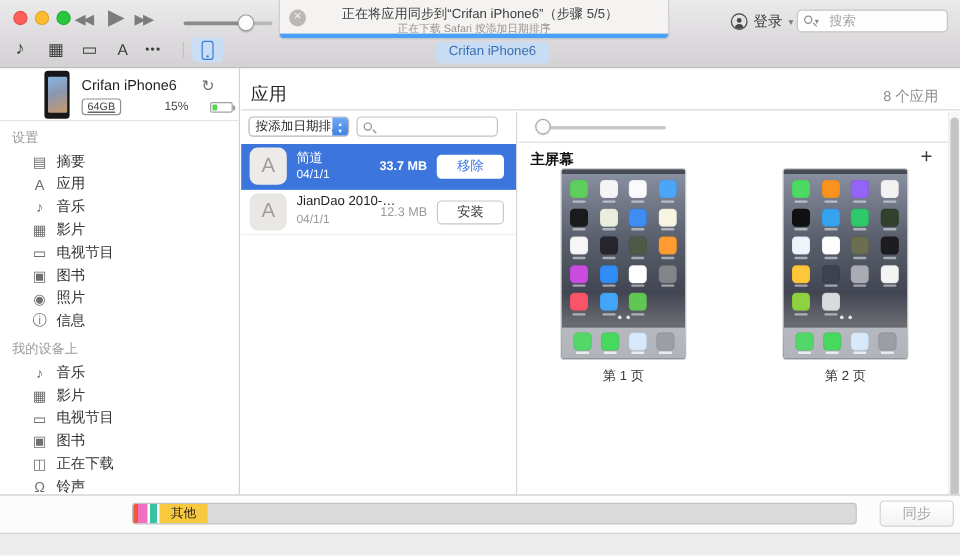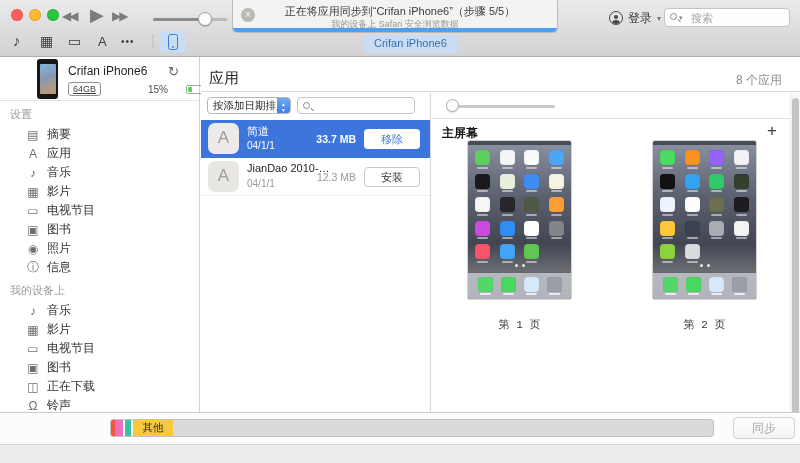--- a/index.html
+++ b/index.html
@@ -50,21 +50,21 @@
 
   
   #leftpane { position:absolute; left:0; top:57px; width:200px; bottom:51px; background:#fff; border-right:1px solid #d2d2d2; }
   #dev-head { position:relative; height:44px; border-bottom:1px solid #e3e3e3; }
   #dev-thumb { position:absolute; left:37px; top:2px; width:21px; height:40px; background:#17171a; border-radius:3px; }
   #dev-thumb .scr { position:absolute; left:2.5px; top:5px; right:2.5px; bottom:5px;
     background:linear-gradient(160deg,#86b6e0 0%,#8a97b0 45%,#c79a6a 100%); border-radius:1px; }
   #dev-name { position:absolute; left:68px; top:7px; font-size:12px; color:#1f1f1f; }
   #dev-badge { position:absolute; left:68px; top:25px; font-size:9px; color:#3f3f3f; border:1px solid #909090; border-radius:3px; padding:1px 4px;text-decoration:underline; }
   #dev-sync { position:absolute; left:168px; top:7px; font-size:13px; color:#6e6e6e; cursor:default; }
-  #batt-wrap { position:absolute; left:148px; top:27px; display:flex; align-items:center; gap:18px;text-align:right; }
+  #batt-wrap { position:absolute; left:137px; top:27px; display:flex; align-items:center; gap:18px;text-align:right; }
   #batt-pct { font-size:10px; color:#4c4c4c; }
   #batt { position:relative; width:19px; height:9px; border:1px solid #a1a1a1; border-radius:2px; }
   #batt .fill { position:absolute; left:1px; top:1px; bottom:1px; background:#57d455; border-radius:1px; }
   #batt::after { content:""; position:absolute; right:-3px; top:2px; width:2px; height:3.5px; background:#a1a1a1; border-radius:0 1px 1px 0; }
   #batt-plus { font-size:10px; color:#4c4c4c; }
 
   .sb-head { padding:6px 0 3px 10px; font-size:11px; color:#9b9b9b; }
   .sb-item { display:flex; align-items:center; gap:7px; height:19px; padding-left:26px; font-size:12px; color:#333; cursor:default; }
   .sb-ico { width:14px; text-align:center; font-size:12px; color:#6f6f6f; }
 
@@ -117,21 +117,21 @@
     grid-template-columns:repeat(4,15px); justify-content:space-between; row-gap:5px; }
   .cell { width:15px; }
   .cell.empty { visibility:hidden; }
   .app-ico { width:15px; height:15px; border-radius:3.5px; box-shadow:inset 0 0 1px rgba(0,0,0,.25); }
   .lab { width:11px; height:2px; margin:1.5px auto 0; background:rgba(255,255,255,.5); border-radius:1px; }
   .dots { position:absolute; left:0; right:0; bottom:28px; text-align:center; }
   .dots span { display:inline-block; width:3px; height:3px; border-radius:50%; background:rgba(255,255,255,.85); margin:0 2px; }
   .dock { position:absolute; left:0; right:0; bottom:0; height:26px; background:rgba(189,192,199,.92);
     display:flex; align-items:center; justify-content:center; gap:8px; }
   .dock .lab { background:rgba(255,255,255,.75); }
-  .pg-label { margin-top:18px; text-align:center; font-size:11px; color:#3a3a3a;font-family:Liberation Mono, monospace; }
+  .pg-label { margin-top:7px; text-align:center; font-size:11px; color:#3a3a3a; }
 
   
   #footer { position:absolute; left:0; bottom:19px; height:32px; right:0; background:#fcfcfc; border-top:1px solid #cccccc; }
   #capbar { position:absolute; left:110px; top:6px; width:604px; height:18px; border:1px solid #c3c3c3; border-radius:3px;
     background:#dadada; overflow:hidden; }
   #cap-segments { position:absolute; left:0; top:0; bottom:0; display:flex; }
   #cap-segments div { height:100%; }
   #cap-other { display:flex; align-items:center; justify-content:center; width:40px; font-size:10.5px; color:#222; }
   #cap-free { position:absolute; left:0; right:0; top:2px; text-align:center; font-size:11px; font-weight:bold; color:#3d3d3d; }
   #sync-btn { position:absolute; right:5px; top:4px; width:62px; height:22px; border-radius:4px;
@@ -150,21 +150,21 @@
   <span class="playglyph" style="left:62px;top:9px;font-size:12px;letter-spacing:-2px">◀◀</span>
   <span class="playglyph" style="left:90px;top:4px;font-size:18px">▶</span>
   <span class="playglyph" style="left:112px;top:9px;font-size:12px;letter-spacing:-2px">▶▶</span>
 
   <div id="vol-track"></div>
   <div id="vol-knob"></div>
 
   <div id="lcd">
     <div id="lcd-close">×</div>
     <div id="lcd-title">正在将应用同步到“Crifan iPhone6”（步骤 5/5）</div>
-    <div id="lcd-sub">我的设备上 Safari 安全浏览数据</div>
+    <div id="lcd-sub">正在下载 Safari 按添加日期排序</div>
     <div id="lcd-prog" style="background: rgb(74, 160, 245);"></div>
   </div>
 
   <div id="login">
     <span id="person">
         <span class="head"></span>
         <span class="body"></span>
       </span>
     <span class="lbl">登录</span>
     <span class="chev">▾</span>

